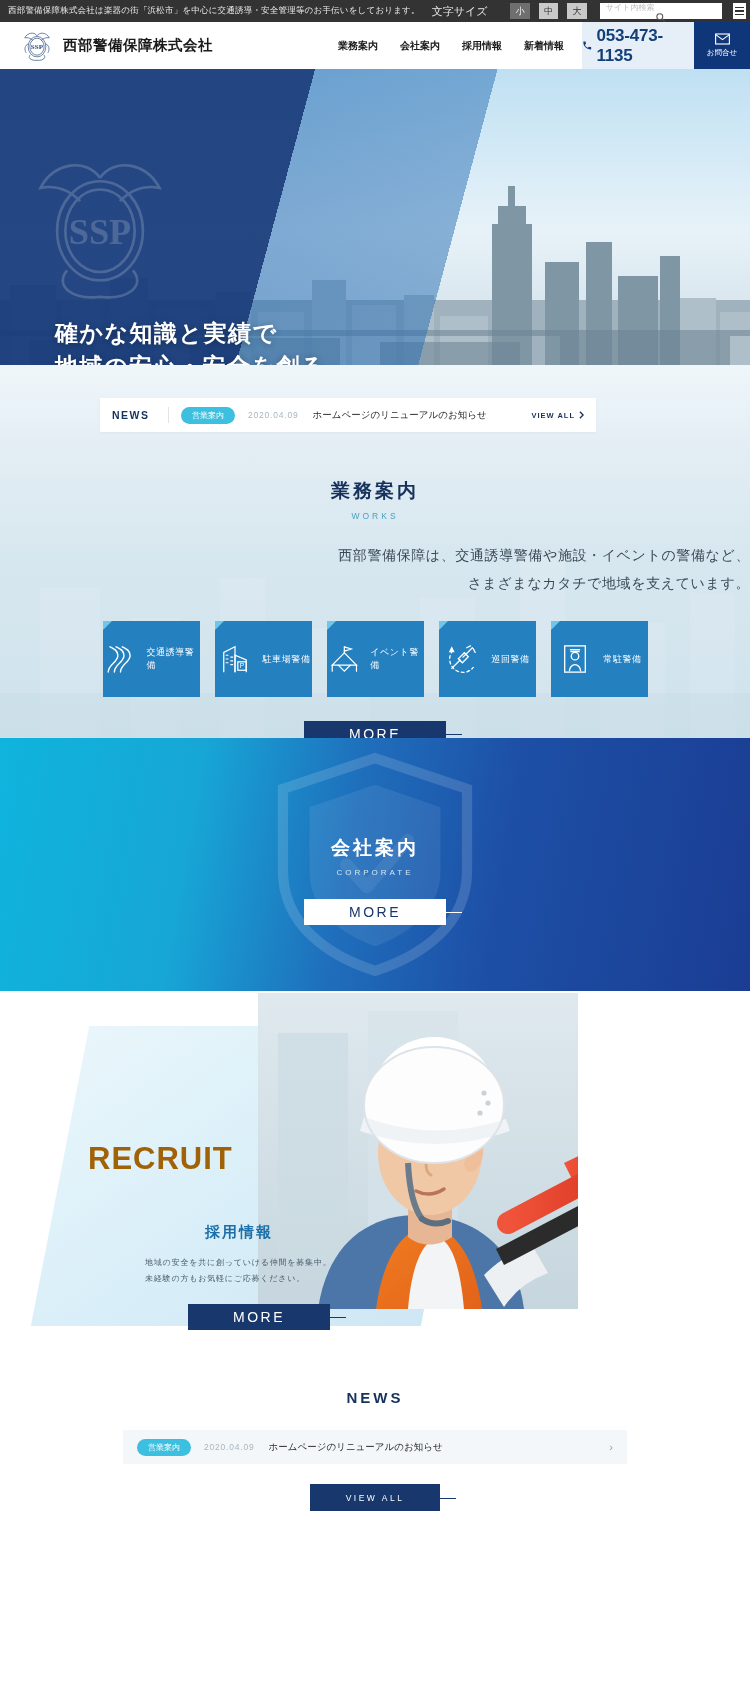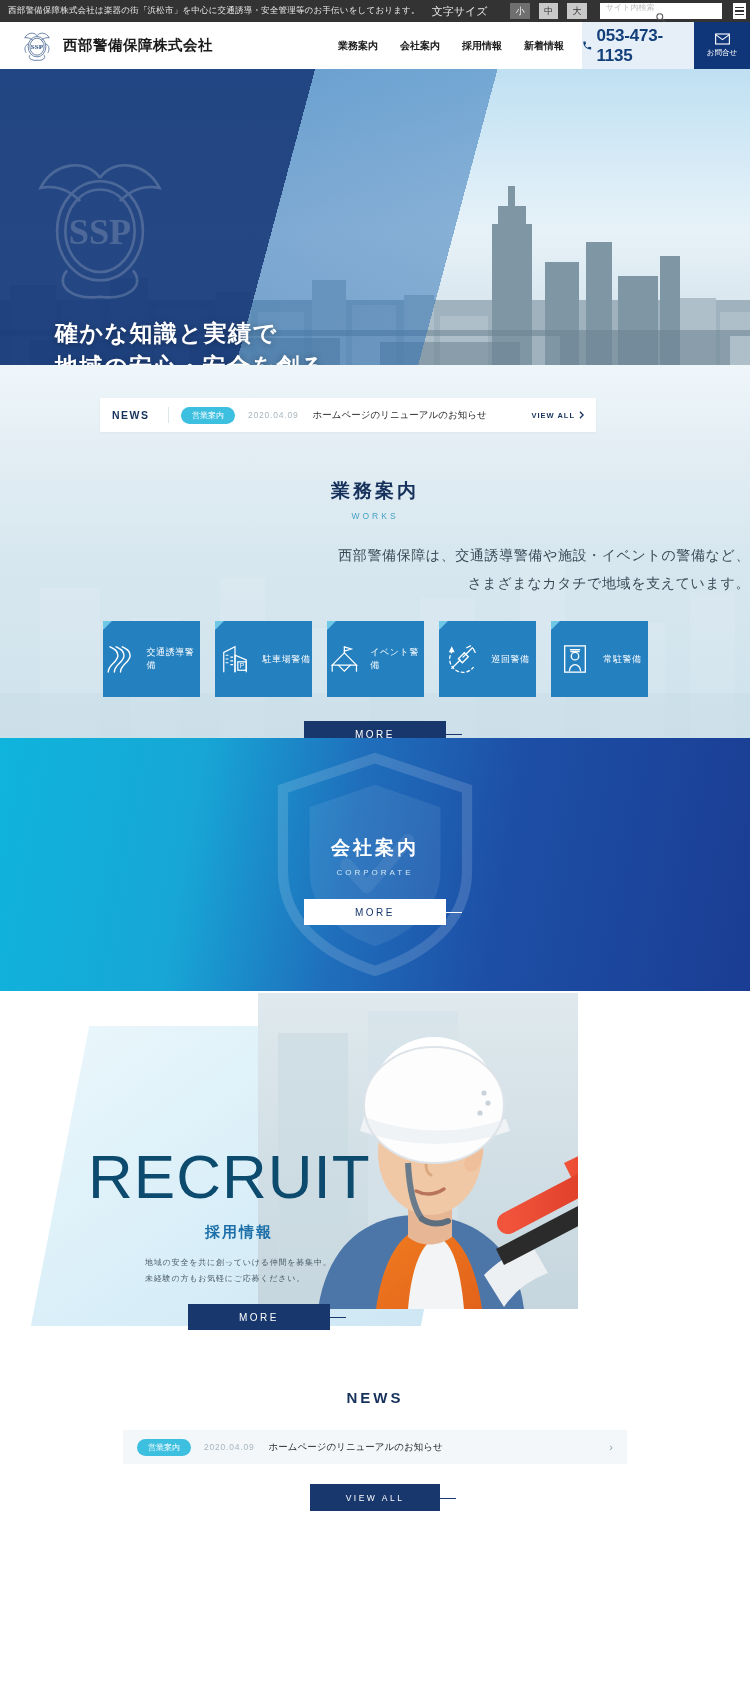--- a/index.html
+++ b/index.html
@@ -114,21 +114,21 @@
     gap:9px; cursor:pointer;
   }
   .card::before{
     content:""; position:absolute; left:0; top:0; border-width:9px 9px 0 0;
     border-style:solid; border-color:#6fc7e8 transparent transparent transparent;
   }
   .card .ico{ width:38px; height:30px; }
   .card .lbl{ color:#fff; font-size:9px; letter-spacing:.6px; }
   .morebtn{
     position:relative; margin:24px auto 0; width:142px; height:26px;
-    background:#17376d; color:#fff; font-size:10px; letter-spacing:2.5px;
+    background:#17376d; color:#fff; font-size:14px; letter-spacing:2.5px;
     display:flex; align-items:center; justify-content:center; cursor:pointer;
   }
   .morebtn::after{
     content:""; position:absolute; right:-16px; top:50%; width:26px; height:1px; background:#17376d;
   }
 
   
   .corp{ position:relative; height:253px; overflow:hidden; }
   .corp .bg{ position:absolute; inset:0;
     background:linear-gradient(100deg,#0fb4dd 0%, #17a6d6 26%, #1f6fbc 46%, #1d4fa6 66%, #1a3d93 100%);}
@@ -143,22 +143,22 @@
   .recruit{ position:relative; height:370px; background:#fff; overflow:hidden;}
   .recruit .slab{
     position:absolute; left:60px; top:35px; width:390px; height:300px;
     background:linear-gradient(140deg,#e9f6fb 0%, #d8eef8 55%, #cfe7f4 100%);
     transform:skewX(-11deg);
   }
   .recruit .photo{
     position:absolute; left:258px; top:2px; width:320px; height:316px; overflow:hidden;
   }
   .recruit .rtitle{
-    position:absolute; left:88px; top:150px; font-size:62px; font-weight:normal;
-    color:#0c4a6e; letter-spacing:1px; z-index:3;
+    position:absolute; left:88px; top:150px; font-size:31px; font-weight:bold;
+    color:#a16207; letter-spacing:1px; z-index:3;
   }
   .recruit .rsub{ position:absolute; left:205px; top:232px; font-size:15px; color:#1c6fa8; font-weight:bold; letter-spacing:2px; z-index:3;}
   .recruit .rdesc{ position:absolute; left:145px; top:264px; font-size:8px; color:#4b5a66; line-height:2.05; letter-spacing:.8px; z-index:3;}
   .recruit .morebtn{ position:absolute; left:188px; top:313px; margin:0; z-index:3;}
 
   
   .newssec{ position:relative; background:#fff; height:140px; }
   .newssec h2{ text-align:center; font-size:15px; color:#16325c; letter-spacing:3px; padding-top:28px; font-weight:bold;}
   .newsrow{
     margin:24px auto 0; width:504px; height:34px; background:#f3f7fa;

